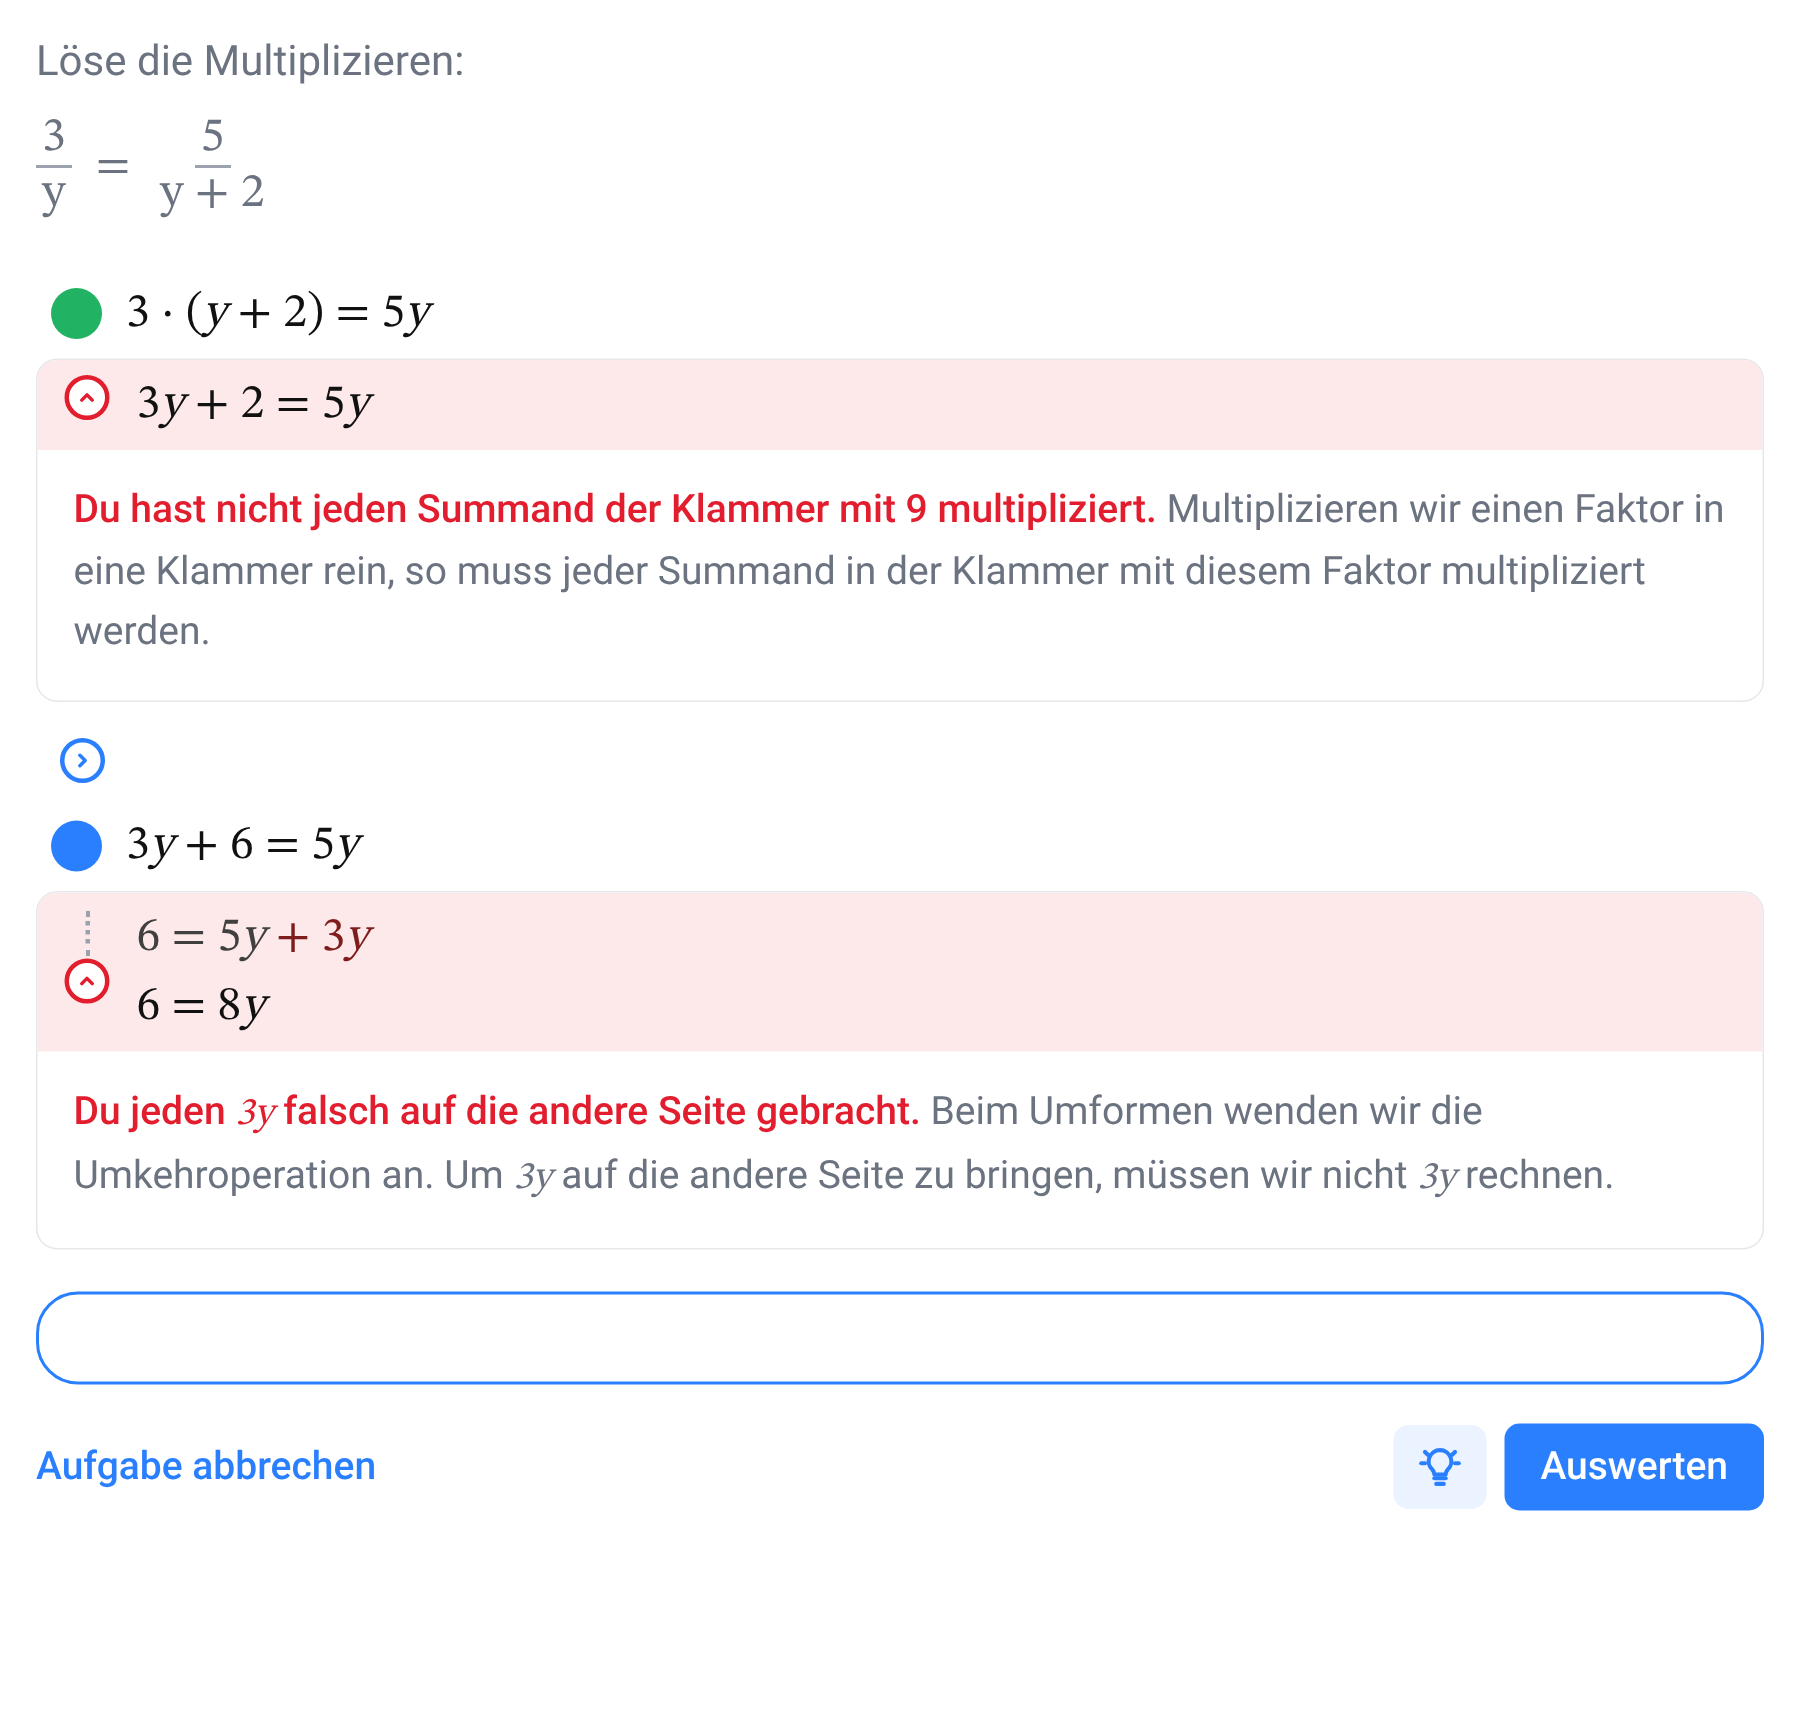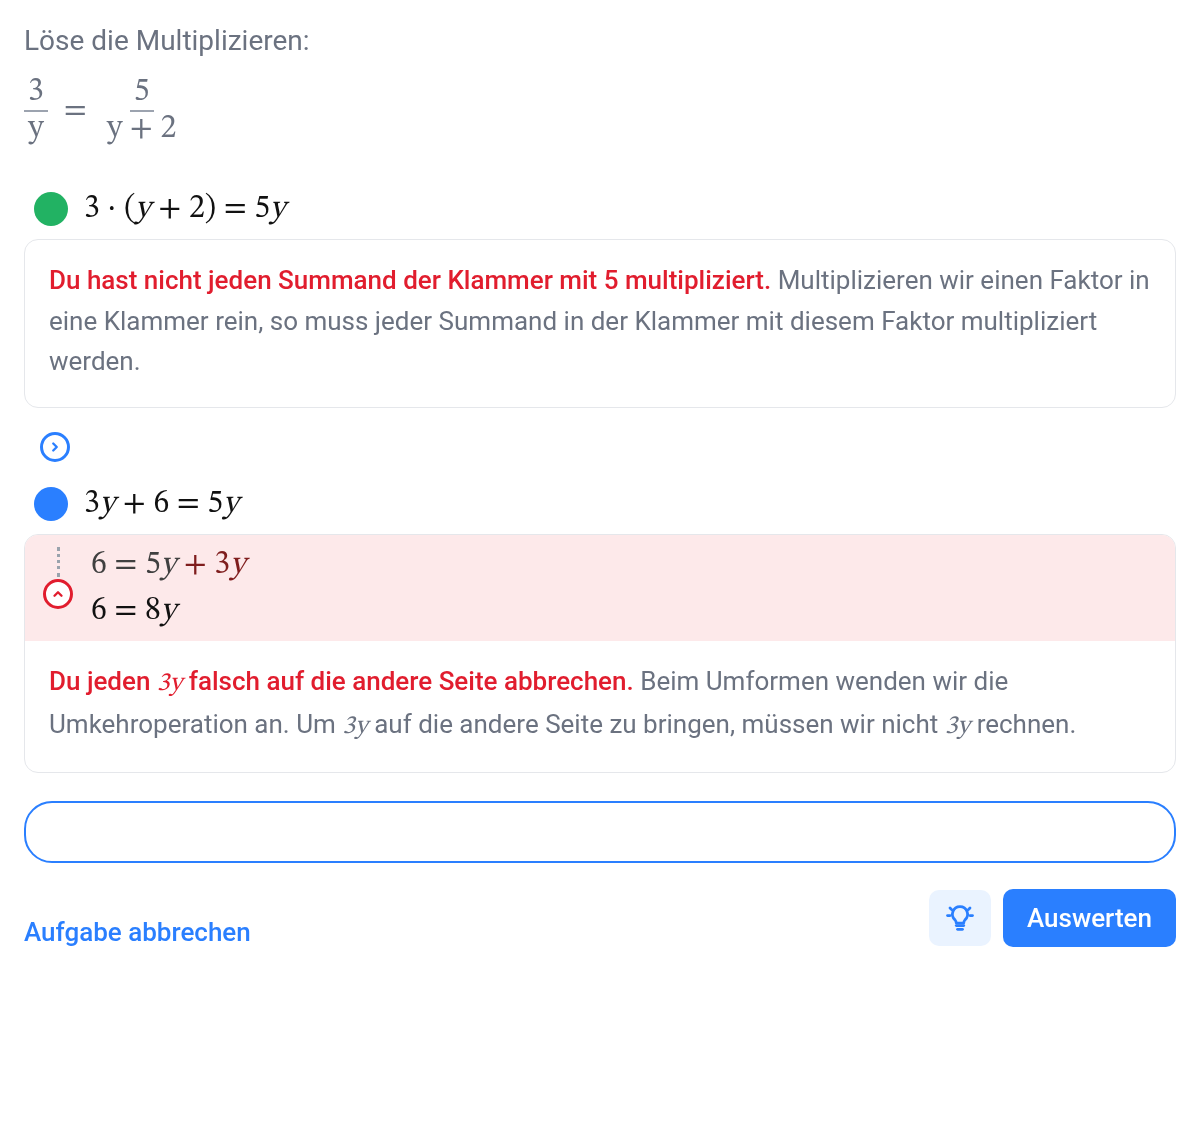--- a/index.html
+++ b/index.html
@@ -118,21 +118,21 @@
     border-radius: 28px;
     height: 62px;
     padding: 0 24px;
     font-size: 24px;
     outline: none;
     margin: 10px 0 26px 0;
   }
 
   .footer-row {
     display: flex;
-    align-items: flex-end;
+    align-items: center;
     justify-content: space-between;
   }
   .cancel-link {
     color: #2a7fff;
     font-size: 26px;
     font-weight: 500;
     cursor: pointer;
   }
   .right-actions { display: flex; align-items: center; gap: 12px; }
   .hint-btn {
@@ -175,22 +175,34 @@
 </div>
 
 
 <div class="step-row">
   <span class="dot green"></span>
   <span class="math">3 · (<span class="mi">y</span> + 2) = 5<span class="mi">y</span></span>
 </div>
 
 
 <div class="error-block">
+  <div class="error-head">
+    <div class="icon-col">
+      <span class="chevron-circle">
+        <svg viewBox="0 0 24 24" fill="none" stroke="#e11d2e" stroke-width="4" stroke-linecap="round" stroke-linejoin="round">
+            <polyline points="6 15 12 9 18 15"></polyline>
+          </svg>
+      </span>
+    </div>
+    <div class="math-lines">
+      <span class="math">3<span class="mi">y</span> + 2 = 5<span class="mi">y</span></span>
+    </div>
+  </div>
   <div class="error-body">
-    <span class="lead">Du hast nicht jeden Summand der Klammer mit 5 multipliziert.</span><span> Multiplizieren wir einen Faktor in eine Klammer rein, so muss jeder Summand in der Klammer mit diesem Faktor multipliziert werden.</span>
+    <span class="lead">Du hast nicht jeden Summand der Klammer mit 9 multipliziert.</span><span> Multiplizieren wir einen Faktor in eine Klammer rein, so muss jeder Summand in der Klammer mit diesem Faktor multipliziert werden.</span>
   </div>
 </div>
 
 
 <div class="continue-circle">
   <svg viewBox="0 0 24 24" fill="none" stroke="#2a7fff" stroke-width="4" stroke-linecap="round" stroke-linejoin="round">
       <polyline points="9 6 15 12 9 18"></polyline>
     </svg>
 </div>
 
@@ -210,21 +222,21 @@
             <polyline points="6 15 12 9 18 15"></polyline>
           </svg>
       </span>
     </div>
     <div class="math-lines">
       <span class="math"><span class="ghost">6 = 5<span class="mi">y</span></span><span class="redtxt"> + 3<span class="mi">y</span></span></span>
       <span class="math">6 = 8<span class="mi">y</span></span>
     </div>
   </div>
   <div class="error-body">
-    <span class="lead"><span>Du jeden </span><span class="mi">3y</span><span> falsch auf die andere Seite abbrechen.</span></span><span> Beim Umformen wenden wir die Umkehroperation an. Um </span><span class="mi">3y</span><span> auf die andere Seite zu bringen, müssen wir nicht </span><span class="mi">3y</span><span> rechnen.</span>
+    <span class="lead"><span>Du jeden </span><span class="mi">3y</span><span> falsch auf die andere Seite gebracht.</span></span><span> Beim Umformen wenden wir die Umkehroperation an. Um </span><span class="mi">3y</span><span> auf die andere Seite zu bringen, müssen wir nicht </span><span class="mi">3y</span><span> rechnen.</span>
   </div>
 </div>
 
 
 <input class="answer-input" type="text" style="">
 
 
 <div class="footer-row">
   <div class="cancel-link">Aufgabe abbrechen</div>
   <div class="right-actions">

